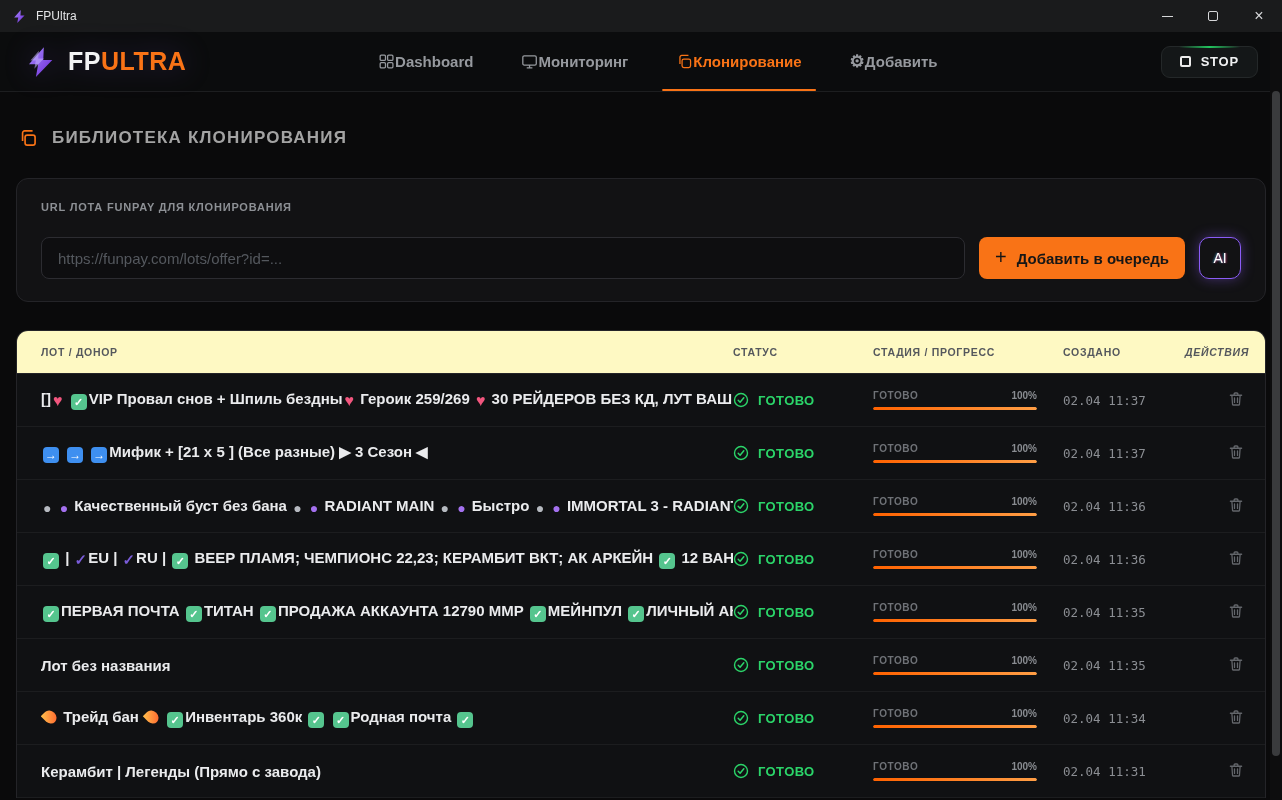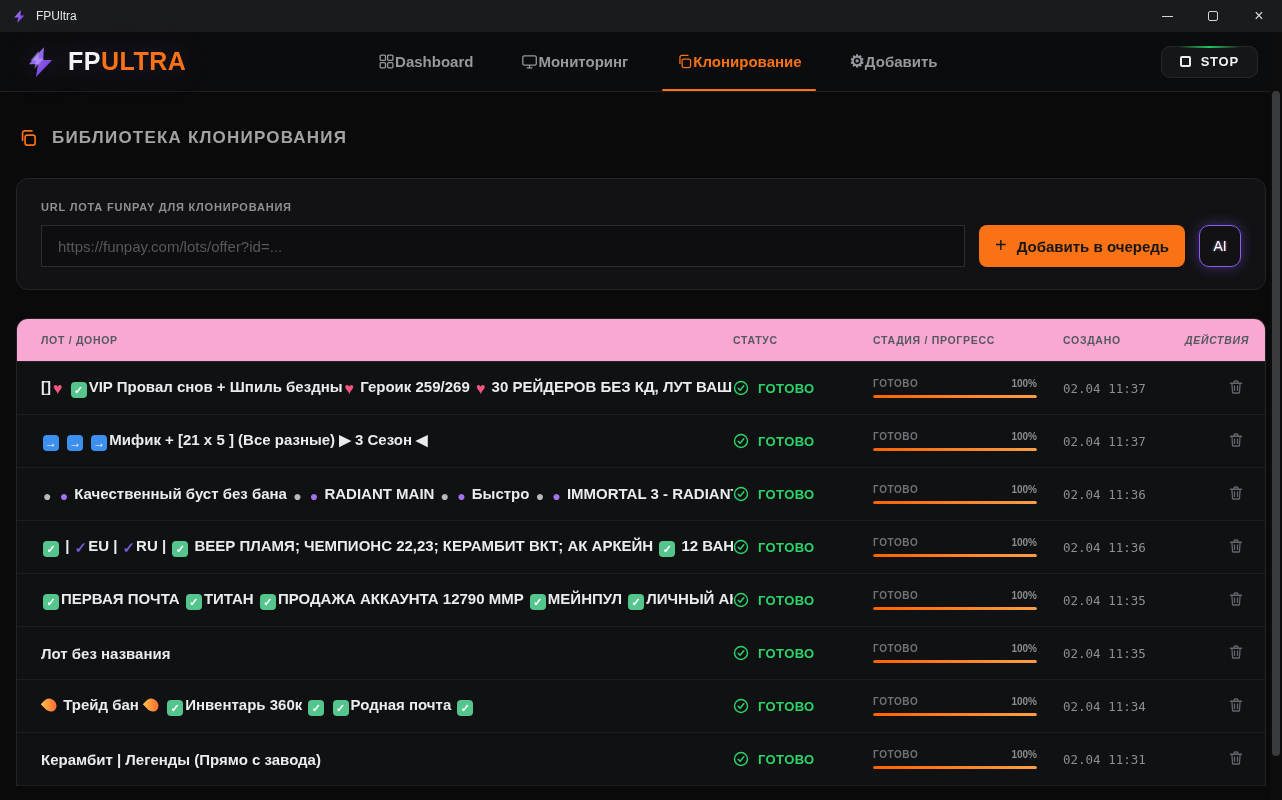--- a/index.html
+++ b/index.html
@@ -39,38 +39,38 @@
     background:linear-gradient(90deg,transparent,#22c55e,transparent); border-radius:2px; }
   .stop-ic { width:11px; height:11px; border:2px solid #ececec; border-radius:2px; display:block; }
 
   
   .content { padding:0 16px; }
   .page-head { display:flex; align-items:center; gap:14px; margin:36px 2px 0; }
   .page-head h1 { font-size:17px; font-weight:700; letter-spacing:1.2px; color:#a3a3a3; }
 
   .panel { background:#121214; border:1px solid #242428; border-radius:12px; }
   .form-panel { margin-top:30px; padding:22px 24px; }
-  .form-label { font-size:11px; font-weight:700; letter-spacing:.8px; color:#8d9095; margin-bottom:12px; }
+  .form-label { font-size:11px; font-weight:700; letter-spacing:.8px; color:#8d9095; margin-bottom:24px; }
   .form-row { display:flex; gap:14px; }
-  .url-input { flex:1; height:42px; background:#0e0e10; border:1px solid #2c2c31; border-radius:0;
+  .url-input { flex:1; height:42px; background:#0e0e10; border:1px solid #2c2c31; border-radius:8px;
     padding:8px 16px; color:#e4e4e6; font-size:15px; outline:none; }
   .url-input::placeholder { color:#54585e; }
   .add-btn { width:206px; height:42px; background:#f97316; border:none; border-radius:8px;
     color:#161616; font-weight:700; font-size:15px; display:flex; align-items:center;
     justify-content:center; gap:10px; cursor:pointer; }
   .add-btn .plus { font-size:20px; font-weight:500; line-height:1; margin-top:-2px; }
   .ai-btn { width:42px; height:42px; background:#121214; border:1px solid #8b5cf6; border-radius:10px;
     color:#ffffff; font-weight:400; font-size:14px; cursor:pointer;
     box-shadow:0 0 13px rgba(139,92,246,.40);
     text-shadow:1px 0 2px rgba(255,70,140,.55), -1px 0 2px rgba(70,200,255,.55); }
 
   
   .table-panel { margin-top:28px; border-radius:12px 12px 0 0; border-bottom:none; overflow:hidden; }
   .grid-cols { display:grid; grid-template-columns:minmax(0,1fr) 140px 190px 122px 62px; align-items:center; }
-  .thead { height:43px; background:#f9a8d4; border-bottom:1px solid #242428; padding:0 18px 0 24px; }
+  .thead { height:43px; background:#fef9c3; border-bottom:1px solid #242428; padding:0 18px 0 24px; }
   .th { font-size:10.5px; font-weight:700; letter-spacing:.7px; color:#55585d; }
   .th-actions { text-align:right;font-style:italic; }
   .trow { height:53px; padding:0 18px 0 24px; border-bottom:1px solid #1c1d1f; background:#101113; }
   .lot { font-size:15px; font-weight:700; color:#eaebed; white-space:nowrap; overflow:hidden; }
   .status { display:flex; align-items:center; gap:9px; color:#2bd469; font-weight:700;
     font-size:13px; letter-spacing:.4px; }
   .progress { padding-right:26px; }
   .p-top { display:flex; justify-content:space-between; align-items:baseline; }
   .stage { font-size:10px; font-weight:700; letter-spacing:.6px; color:#6f7277; }
   .pct { font-size:10px; font-weight:700; color:#8a8d92; }

